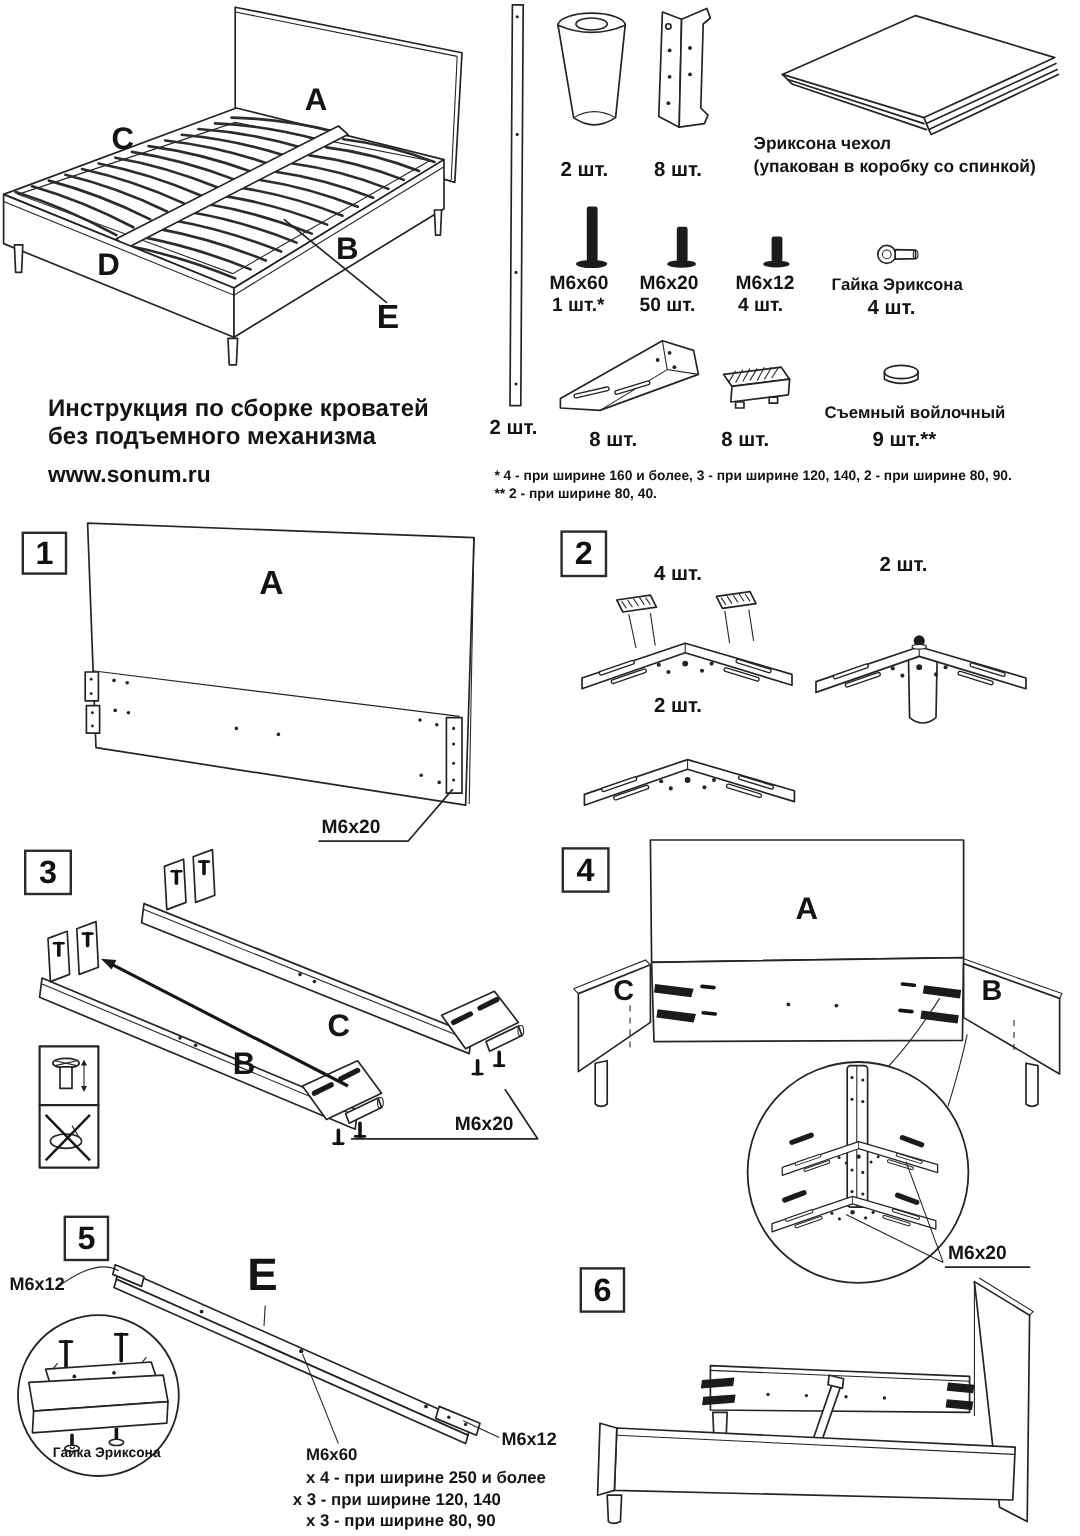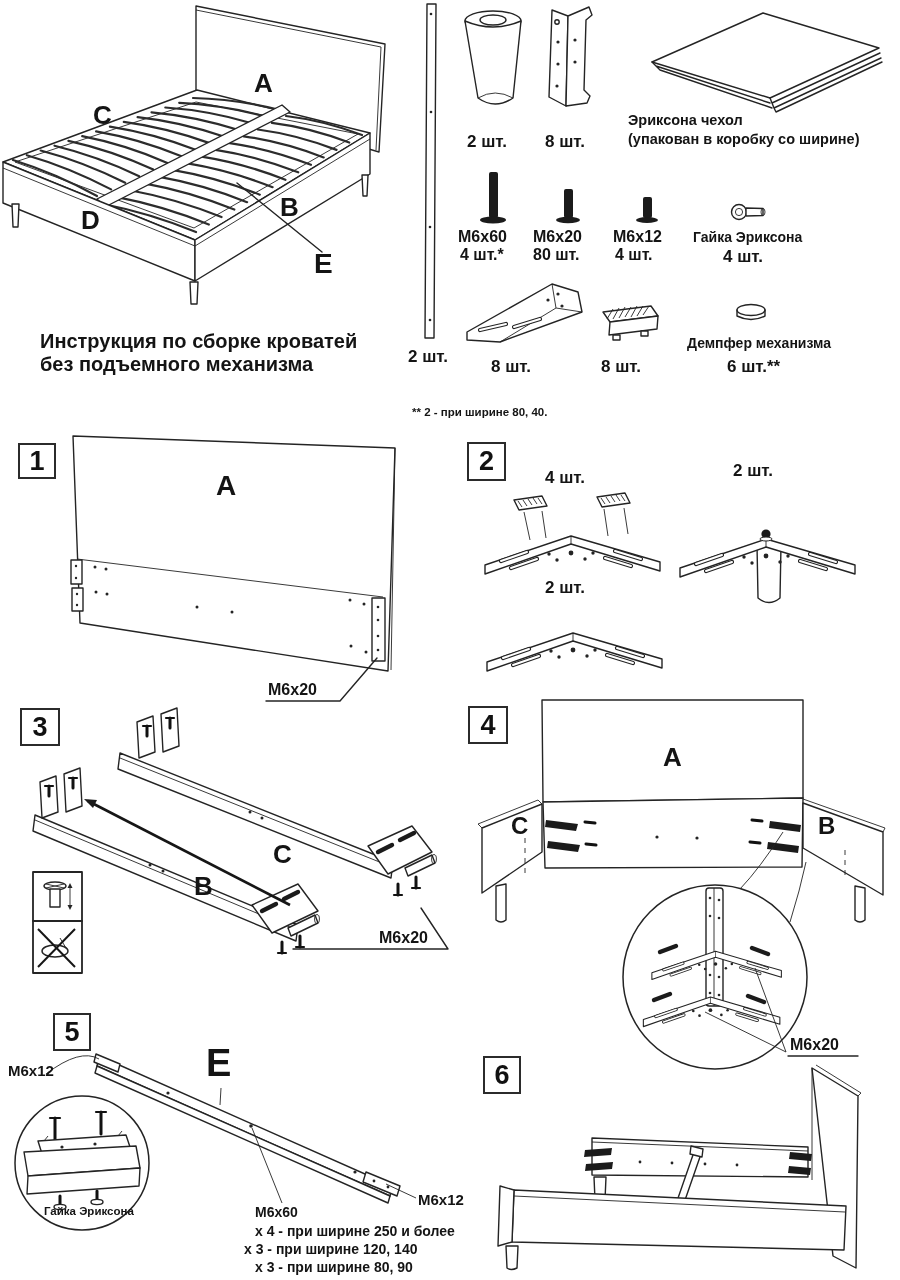--- a/index.html
+++ b/index.html
@@ -82,20 +82,21 @@
     <line class="ln" x1="237" y1="183" x2="322" y2="252"></line>
   </svg>
   <div class="txt" style="left:254px;top:68px;font-size:26px">A</div>
   <div class="txt" style="left:93px;top:100px;font-size:26px">C</div>
   <div class="txt" style="left:280px;top:192px;font-size:26px">B</div>
   <div class="txt" style="left:81px;top:205px;font-size:26px">D</div>
   <div class="txt" style="left:314px;top:248px;font-size:28px">E</div>
 
   <div class="txt ctr" style="left:40px;top:353px;width:340px;font-size:20px">без подъемного механизма</div>
   <div class="txt ctr" style="left:40px;top:330px;width:340px;font-size:20px">Инструкция по сборке кроватей</div>
+  <div class="txt ctr" style="left:40px;top:386px;width:340px;font-size:19px">www.sonum.ru</div>
 
   <svg class="layer" style="left:410px;top:0" width="490" height="385" viewBox="410 0 490 385">
 
     <g>
       <path class="fw" d="M427,4 L436,4 L434,338 L425,338 Z"></path>
       <circle class="dot" cx="431" cy="14" r="1.3"></circle>
         <circle class="dot" cx="431" cy="112" r="1.3"></circle>
       <circle class="dot" cx="430" cy="227" r="1.3"></circle>
         <circle class="dot" cx="430" cy="320" r="1.3"></circle>
     </g>
@@ -165,33 +166,34 @@
 
     <g>
       <ellipse class="fw" cx="751" cy="310" rx="14" ry="5.5"></ellipse>
       <path class="ln" d="M737,310 L737,316 Q751,323 765,316 L765,310"></path>
     </g>
   </svg>
   <div class="txt ctr" style="left:408px;top:347px;width:50px;font-size:17px">2 шт.</div>
   <div class="txt ctr" style="left:467px;top:132px;width:60px;font-size:17px">2 шт.</div>
   <div class="txt ctr" style="left:545px;top:132px;width:60px;font-size:17px">8 шт.</div>
   <div class="txt" style="left:628px;top:112px;font-size:14.5px">Эриксона чехол</div>
-  <div class="txt" style="left:628px;top:131px;font-size:14.5px">(упакован в коробку со ширине)</div>
+  <div class="txt" style="left:628px;top:131px;font-size:14.5px">(упакован в коробку со спинкой)</div>
   <div class="txt ctr" style="left:458px;top:228px;width:70px;font-size:16px">M6x60</div>
-  <div class="txt ctr" style="left:460px;top:246px;width:70px;font-size:16px">4 шт.*</div>
+  <div class="txt ctr" style="left:460px;top:246px;width:70px;font-size:16px">1 шт.*</div>
   <div class="txt ctr" style="left:533px;top:228px;width:70px;font-size:16px">M6x20</div>
-  <div class="txt ctr" style="left:533px;top:246px;width:70px;font-size:16px">80 шт.</div>
+  <div class="txt ctr" style="left:533px;top:246px;width:70px;font-size:16px">50 шт.</div>
   <div class="txt ctr" style="left:613px;top:228px;width:70px;font-size:16px">M6x12</div>
   <div class="txt ctr" style="left:615px;top:246px;width:70px;font-size:16px">4 шт.</div>
   <div class="txt ctr" style="left:693px;top:229px;width:120px;font-size:14px">Гайка Эриксона</div>
   <div class="txt ctr" style="left:723px;top:247px;width:60px;font-size:17px">4 шт.</div>
   <div class="txt ctr" style="left:491px;top:357px;width:60px;font-size:17px">8 шт.</div>
   <div class="txt ctr" style="left:601px;top:357px;width:60px;font-size:17px">8 шт.</div>
-  <div class="txt ctr" style="left:687px;top:335px;width:140px;font-size:14px">Демпфер механизма</div>
-  <div class="txt ctr" style="left:727px;top:357px;width:60px;font-size:17px">6 шт.**</div>
+  <div class="txt ctr" style="left:687px;top:335px;width:140px;font-size:14px">Съемный войлочный</div>
+  <div class="txt ctr" style="left:727px;top:357px;width:60px;font-size:17px">9 шт.**</div>
+  <div class="txt" style="left:412px;top:391px;font-size:11.5px">* 4 - при ширине 160 и более, 3 - при ширине 120, 140, 2 - при ширине 80, 90.</div>
   <div class="txt" style="left:412px;top:406px;font-size:11.5px">** 2 - при ширине 80, 40.</div>
 
   <div class="stepnum" style="left:18px;top:443px;width:34px;height:32px;font-size:27px">1</div>
   <svg class="layer" style="left:0;top:430px" width="460" height="275" viewBox="0 430 460 275">
     <g>
       <path class="fw" d="M73,436 L395,448 L388,671 L80,623 Z"></path>
       <path class="thin" d="M77,559 L383,597 M395,448 L391,670"></path>
       <circle class="dot" cx="95" cy="567" r="1.5"></circle>
         <circle class="dot" cx="106" cy="569" r="1.5"></circle>
       <circle class="dot" cx="96" cy="592" r="1.5"></circle>

